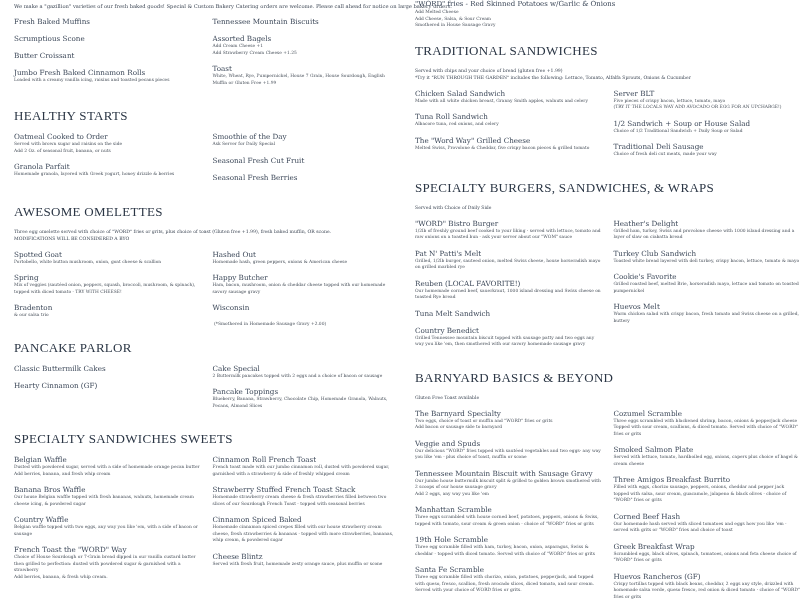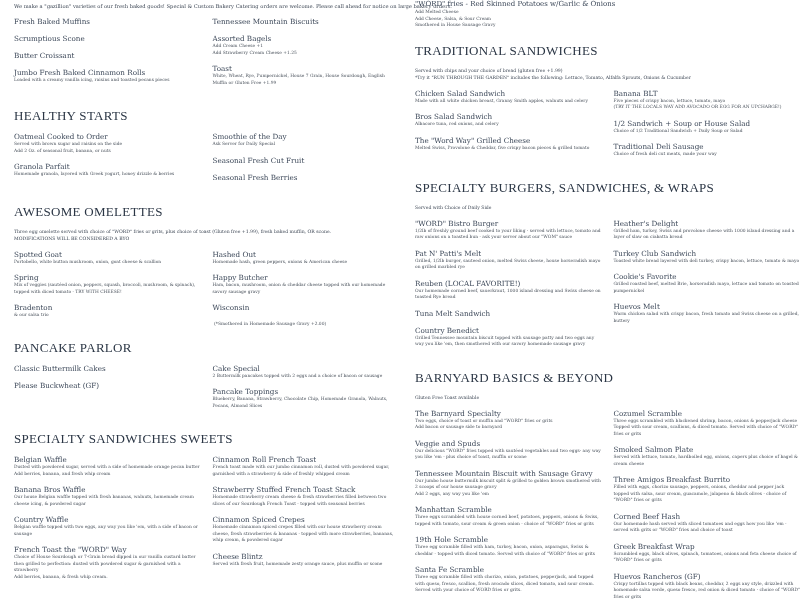--- a/index.html
+++ b/index.html
@@ -120,21 +120,21 @@
   </div>
   <div class="desc" style="font-size:4.4px;color:#4a525c;margin:-6px 0 0 200px;">(*Smothered in Homemade Sausage Gravy +2.00)</div>
 
   <h2 class="section-title">PANCAKE PARLOR</h2>
   <div class="grid">
     <div>
         <div class="item">
           <div class="name">Classic Buttermilk Cakes</div>
         </div>
         <div class="item">
-          <div class="name">Please Buckwheat (GF)</div>
+          <div class="name">Hearty Cinnamon (GF)</div>
         </div>
       </div>
     <div>
         <div class="item">
           <div class="name">Cake Special</div>
           <div class="desc" style="white-space: pre-line;">2 Buttermilk pancakes topped with 2 eggs and a choice of bacon or sausage</div>
         </div>
         <div class="item">
           <div class="name">Pancake Toppings</div>
           <div class="desc" style="white-space: pre-line;">Blueberry, Banana, Strawberry, Chocolate Chip, Homemade Granola, Walnuts, Pecans, Almond Slices</div>
@@ -167,21 +167,21 @@
     <div>
         <div class="item">
           <div class="name">Cinnamon Roll French Toast</div>
           <div class="desc" style="white-space: pre-line;">French toast made with our jumbo cinnamon roll, dusted with powdered sugar, garnished with a strawberry &amp; side of freshly whipped cream</div>
         </div>
         <div class="item">
           <div class="name">Strawberry Stuffed French Toast Stack</div>
           <div class="desc" style="white-space: pre-line;">Homemade strawberry cream cheese &amp; fresh strawberries filled between two slices of our Sourdough French Toast - topped with seasonal berries</div>
         </div>
         <div class="item">
-          <div class="name">Cinnamon Spiced Crepes</div>
+          <div class="name">Cinnamon Spiced Baked</div>
           <div class="desc" style="white-space: pre-line;">Homemade cinnamon spiced crepes filled with our house strawberry cream cheese, fresh strawberries &amp; bananas - topped with more strawberries, bananas, whip cream, &amp; powdered sugar</div>
         </div>
         <div class="item">
           <div class="name">Cheese Blintz</div>
           <div class="desc" style="white-space: pre-line;">Served with fresh fruit, homemade zesty orange sauce, plus muffin or scone</div>
         </div>
       </div>
   </div>
 
   <h2 class="section-title">BENEDICT CORNER</h2>
@@ -199,31 +199,31 @@
   <h2 class="section-title">TRADITIONAL SANDWICHES</h2>
   <div class="section-note" style="white-space:pre-line;">Served with chips and your choice of bread (gluten free +1.99)
 *Try it "RUN THROUGH THE GARDEN" includes the following: Lettuce, Tomato, Alfalfa Sprouts, Onions &amp; Cucumber</div>
   <div class="grid">
     <div>
         <div class="item">
           <div class="name">Chicken Salad Sandwich</div>
           <div class="desc" style="white-space: pre-line;">Made with all white chicken breast, Granny Smith apples, walnuts and celery</div>
         </div>
         <div class="item">
-          <div class="name">Bros Salad Sandwich</div>
+          <div class="name">Tuna Roll Sandwich</div>
           <div class="desc" style="white-space: pre-line;">Albacore tuna, red onions, and celery</div>
         </div>
         <div class="item">
           <div class="name">The "Word Way" Grilled Cheese</div>
           <div class="desc" style="white-space: pre-line;">Melted Swiss, Provolone &amp; Cheddar, five crispy bacon pieces &amp; grilled tomato</div>
         </div>
       </div>
     <div>
         <div class="item">
-          <div class="name">Banana BLT</div>
+          <div class="name">Server BLT</div>
           <div class="desc" style="white-space: pre-line;">Five pieces of crispy bacon, lettuce, tomato, mayo
 (TRY IT THE LOCALS WAY ADD AVOCADO OR EGG FOR AN UPCHARGE!)</div>
         </div>
         <div class="item">
           <div class="name">1/2 Sandwich + Soup or House Salad</div>
           <div class="desc" style="white-space: pre-line;">Choice of 1/2 Traditional Sandwich + Daily Soup or Salad</div>
         </div>
         <div class="item">
           <div class="name">Traditional Deli Sausage</div>
           <div class="desc" style="white-space: pre-line;">Choice of fresh deli cut meats, made your way</div>

